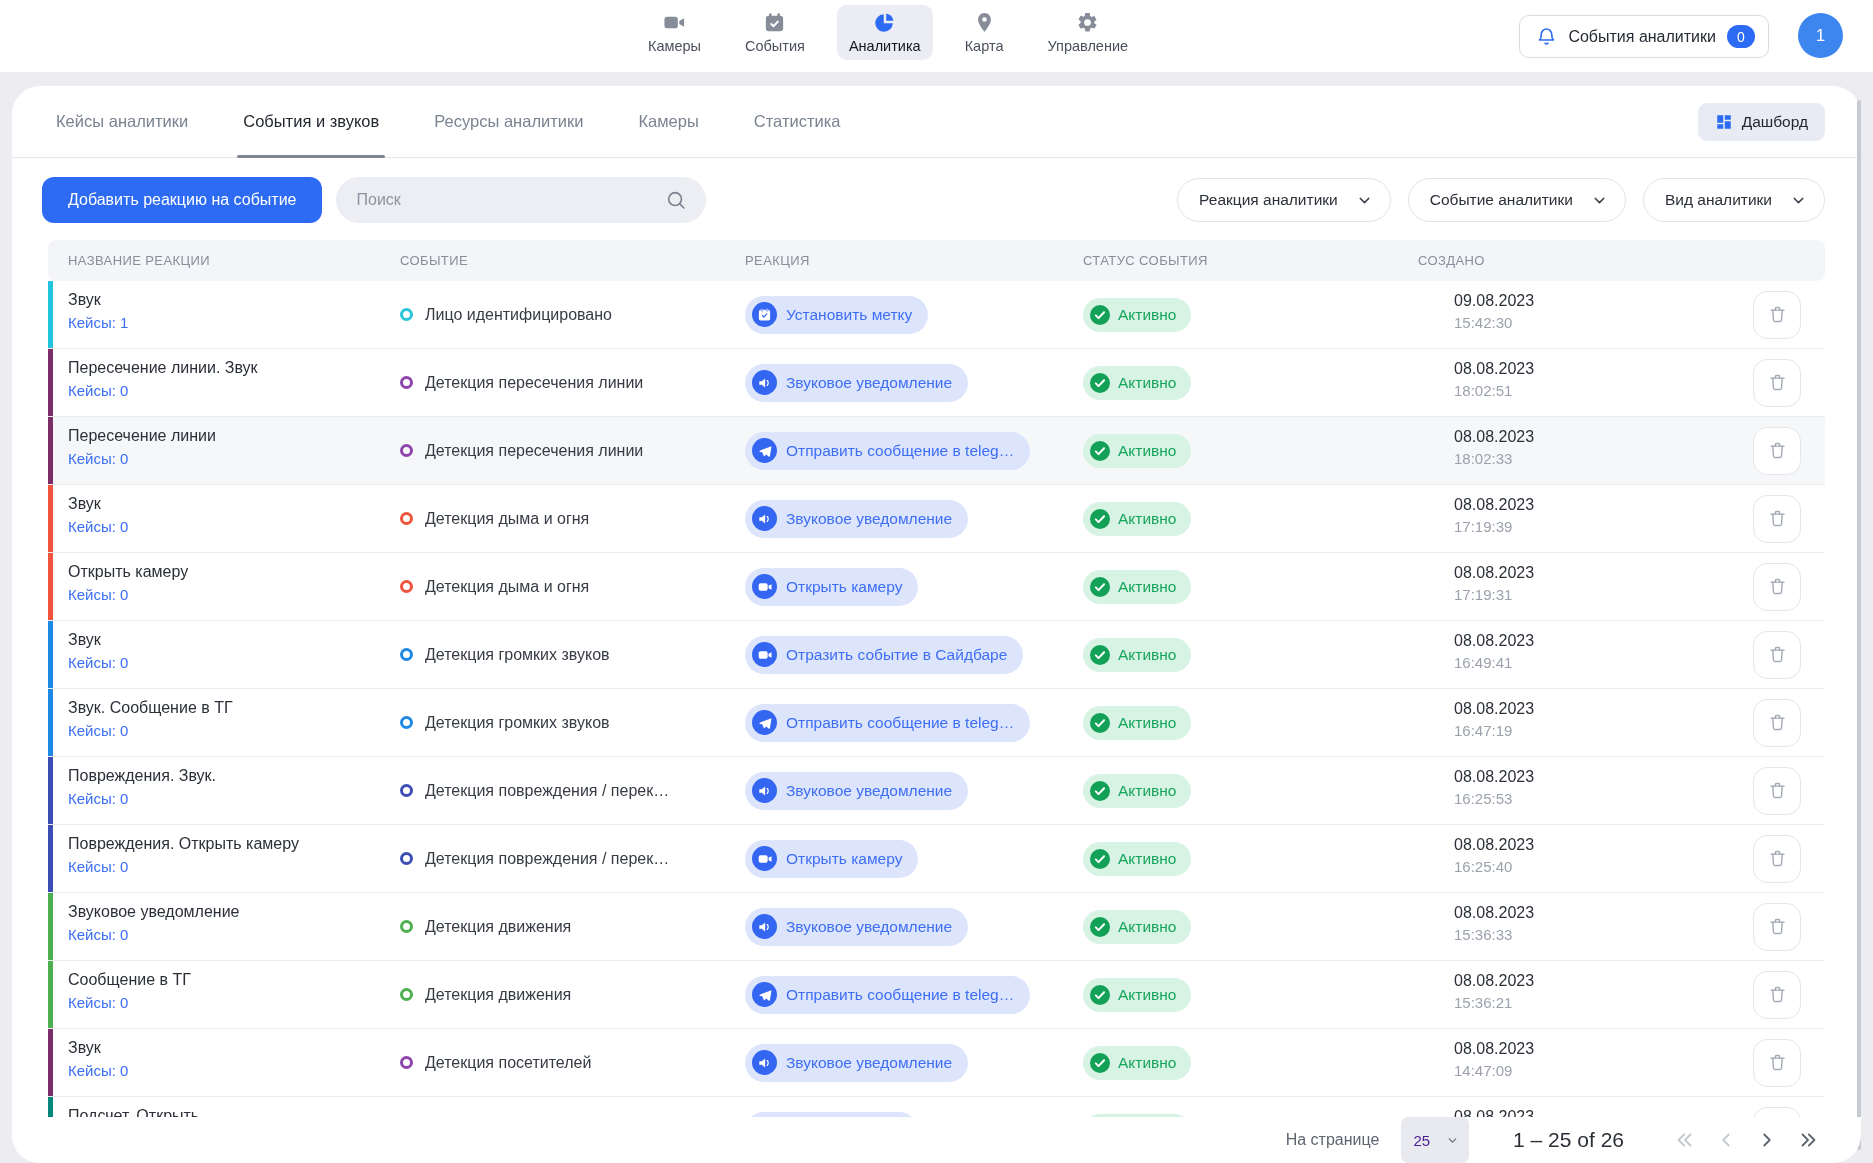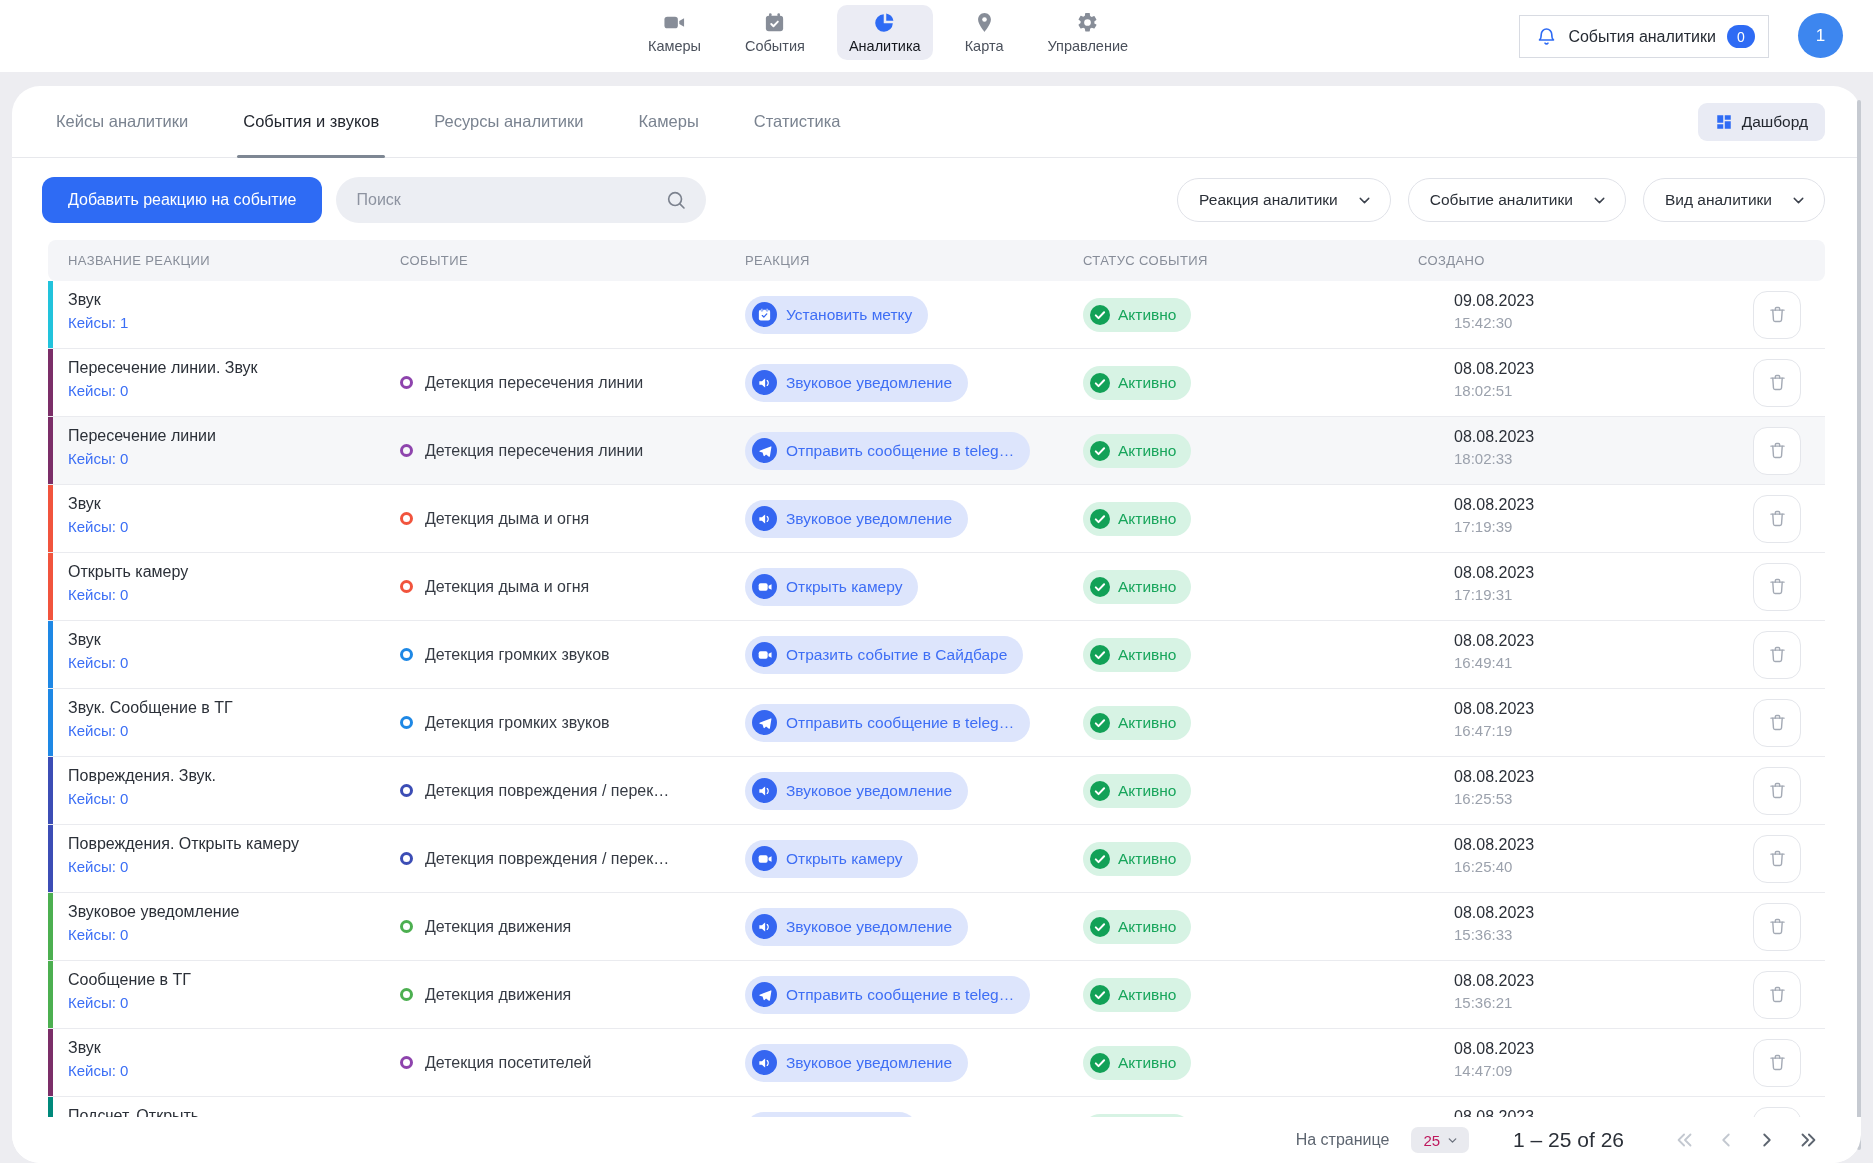--- a/index.html
+++ b/index.html
@@ -16,21 +16,21 @@
   .nav { position:absolute; left:636px; top:5px; display:flex; gap:20px; align-items:stretch; }
   .nav-item { display:flex; flex-direction:column; align-items:center; justify-content:center; gap:4px;
     padding:6px 12px; border-radius:10px; cursor:pointer; }
   .nav-item .nav-ic { color:#878d98; }
   .nav-item .nav-lbl { font-size:14.5px; color:#4b515c; }
   .nav-item.active { background:#ebecf4; }
   .nav-item.active .nav-ic { color:#2e6bf4; }
   .nav-item.active .nav-lbl { color:#15181e; }
 
   .events-btn { position:absolute; right:104px; top:15px; height:43px; background:#fff;
-    border:1px solid #d8dbe2; border-radius:0; display:flex; align-items:center; gap:11px;
+    border:1px solid #d8dbe2; border-radius:10px; display:flex; align-items:center; gap:11px;
     padding:0 13px 0 16px; font-size:16px; color:#262b33; cursor:pointer; }
   .events-badge { background:#2e6bf4; color:#fff; min-width:28px; height:23px; border-radius:12px;
     display:flex; align-items:center; justify-content:center; font-size:14px; padding:0 8px; }
   .avatar { position:absolute; right:30px; top:13px; width:45px; height:45px; border-radius:50%;
     background:#3d86ef; color:#fff; font-size:17px; display:flex; align-items:center; justify-content:center; cursor:pointer; }
 
   
   .card { position:absolute; left:12px; top:86px; width:1849px; height:1077px; background:#fff;
     border-radius:28px; overflow:hidden; }
 
@@ -88,22 +88,22 @@
   .r-date { font-size:16px; color:#2b3038; }
   .r-time { font-size:15px; color:#9ba1ac; margin-top:4px; }
   .del { position:absolute; right:24px; top:50%; transform:translateY(-50%); width:48px; height:48px;
     border:1px solid #e4e6eb; border-radius:14px; background:#fff; color:#a4aab5;
     display:flex; align-items:center; justify-content:center; cursor:pointer; }
 
   
   .pagination { position:absolute; left:0; right:0; bottom:0; height:46px; background:#fff;
     display:flex; align-items:center; justify-content:flex-end; padding-right:40px; z-index:5; }
   .pp-label { font-size:16px; color:#5d6570; margin-right:22px; }
-  .pp-select { background:#e9eaef; border:none; border-radius:7px; height:26px; padding:0 10px 0 12px;
-    display:flex; align-items:center; gap:6px; font-size:15px; color:#be185d; font-family:inherit; cursor:pointer; }
+  .pp-select { background:#e9eaef; border:none; border-radius:7px; height:46px; padding:0 10px 0 12px;
+    display:flex; align-items:center; gap:16px; font-size:15px; color:#4c1d95; font-family:inherit; cursor:pointer; }
   .pp-range { font-size:21px; color:#2b3038; margin:0 48px 0 44px; }
   .pg-btns { display:flex; gap:15px; align-items:center; }
   .pg-btn { background:none; border:none; padding:2px; cursor:pointer; color:#5d6570; }
   .pg-btn.disabled { color:#c3c8d0; }
 
   .scrollbar-thumb { position:absolute; left:1857px; top:100px; width:4px; height:1050px;
     background:#c6cad1; border-radius:2px; }
 </style>
 </head>
 <body>
@@ -237,20 +237,24 @@
       <div class="th c4">СТАТУС СОБЫТИЯ</div>
       <div class="th c5">СОЗДАНО</div>
     </div>
     <div>
   <div class="row">
     <span class="bar" style="background: rgb(34, 195, 220);"></span>
     <div class="cell-name">
       <div class="r-title">Звук</div>
       <div class="r-cases">Кейсы: 1</div>
     </div>
+    <div class="cell-event">
+      <span class="ring" style="border-color: rgb(41, 197, 217);"></span>
+      <span class="ev-label">Лицо идентифицировано</span>
+    </div>
     <div class="pill-r">
       <span class="ic">
               <svg viewBox="0 0 24 24" width="15" height="15">
                 <rect x="3" y="4.5" width="18" height="17" rx="3" fill="#fff"></rect>
                 <rect x="6.6" y="2.2" width="2.5" height="4.6" rx="1.1" fill="#fff" stroke="#3566f1" stroke-width="1"></rect>
                 <rect x="14.9" y="2.2" width="2.5" height="4.6" rx="1.1" fill="#fff" stroke="#3566f1" stroke-width="1"></rect>
                 <path d="m8.5 13.7 2.4 2.4 4.7-5" stroke="#3566f1" stroke-width="2" fill="none" stroke-linecap="round" stroke-linejoin="round"></path>
               </svg>
             </span>
       <span class="lab">Установить метку</span>

